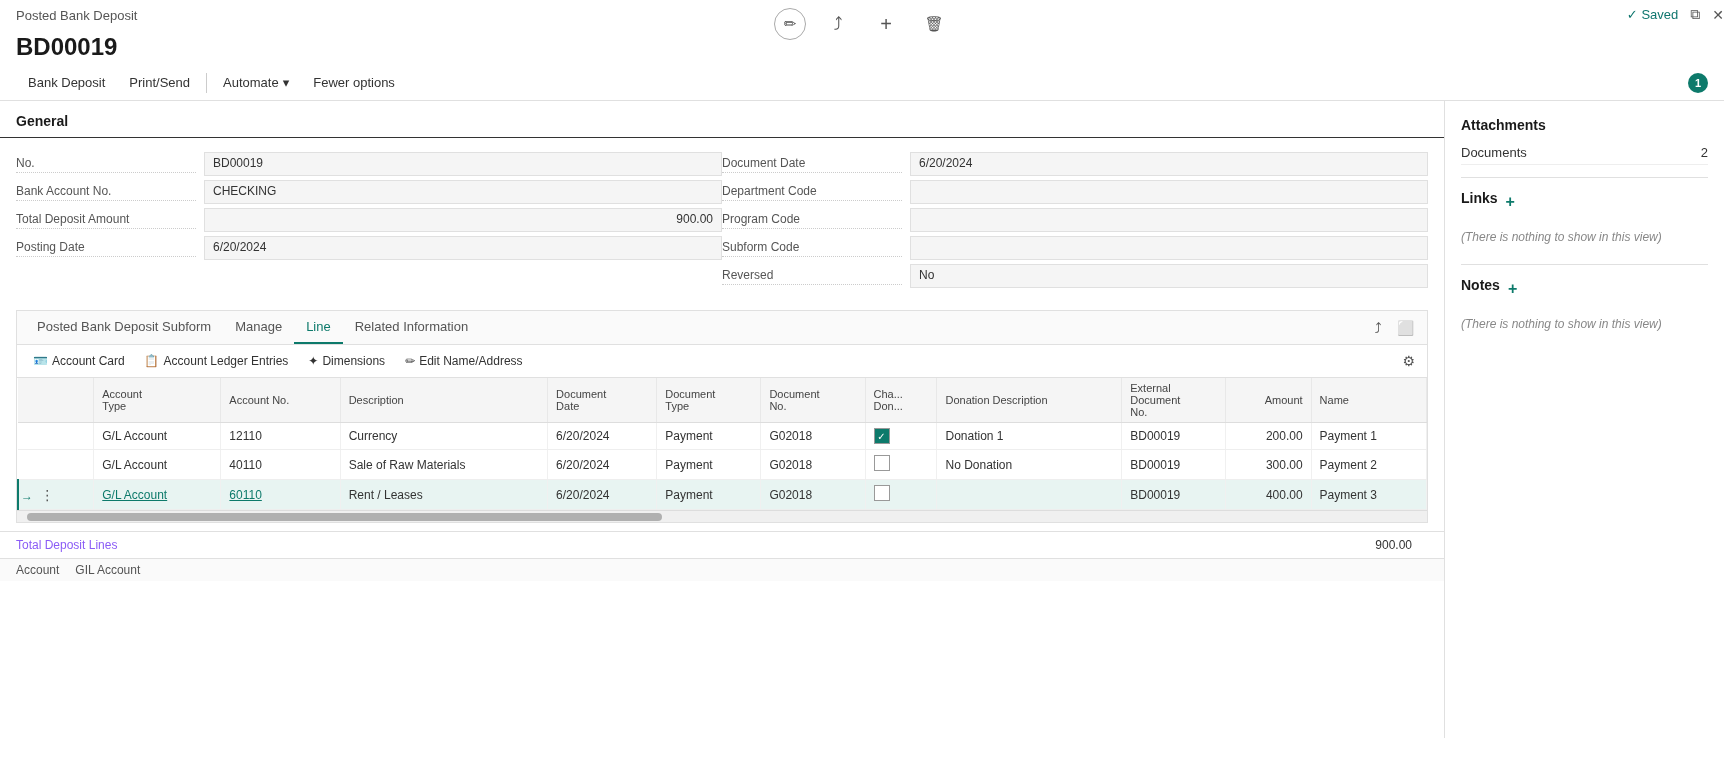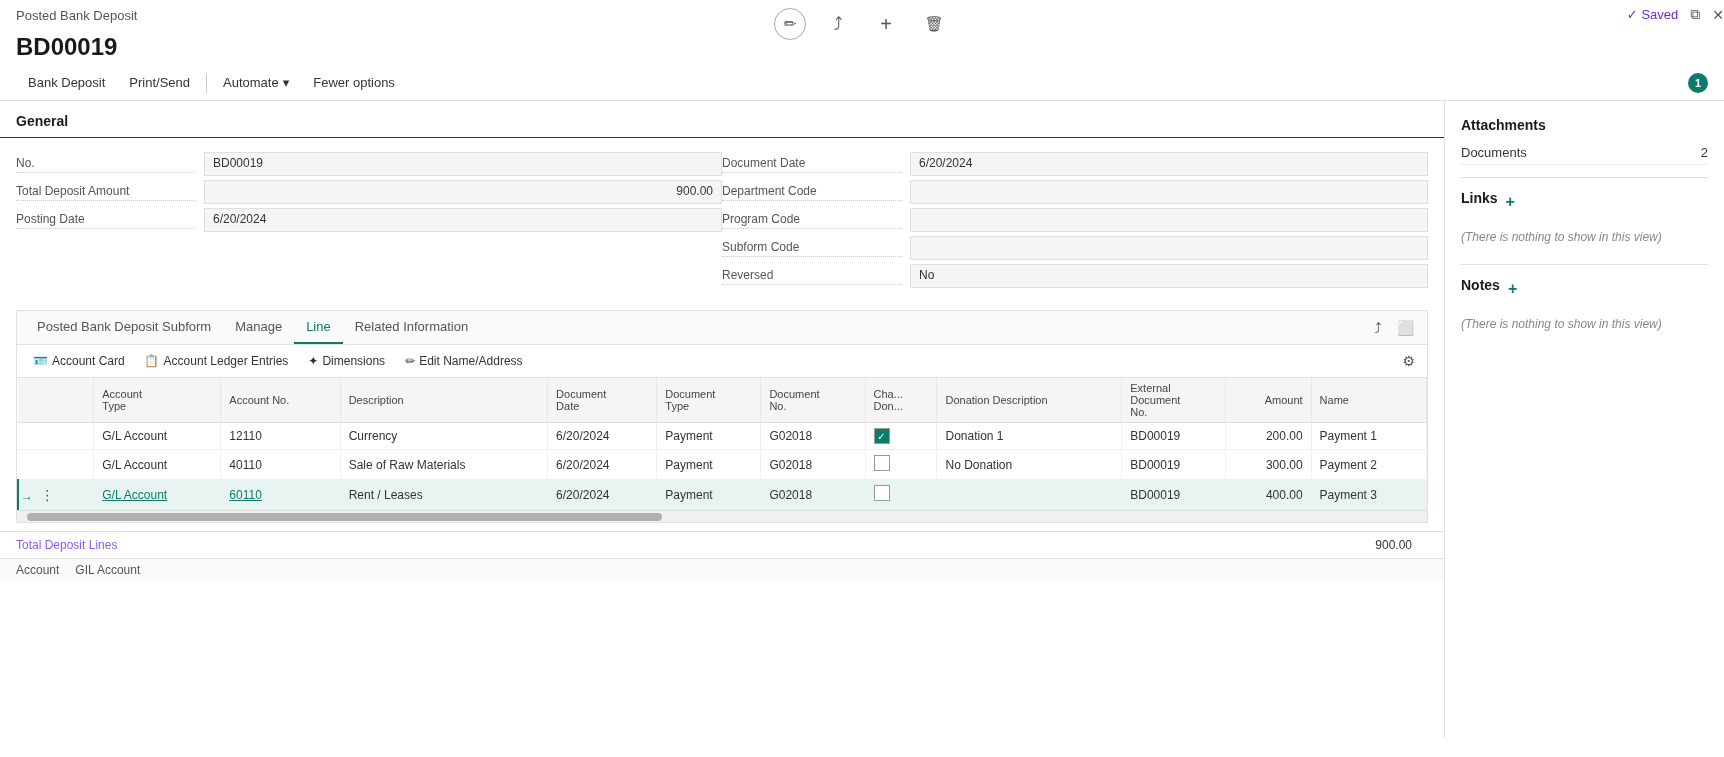--- a/index.html
+++ b/index.html
@@ -31,21 +31,21 @@
       font-size: 15px;
     }
     .header-right {
       margin-left: auto;
       display: flex;
       align-items: center;
       gap: 12px;
       color: #555;
       font-size: 13px;
     }
-    .saved-label { color: #6d28d9; }
+    .saved-label { color: #0f766e; }
 
     
     .doc-title {
       padding: 8px 16px 4px 16px;
       font-size: 24px;
       font-weight: 600;
       color: #1a1a1a;
     }
 
     
@@ -404,20 +404,24 @@
   <div class="main-content">
 
     <div class="section-header">General</div>
 
     <div class="fields-grid">
 
       <div class="field-group">
         <div class="field-row">
           <span class="field-label">No.</span>
           <div class="field-value">BD00019</div>
+        </div>
+        <div class="field-row">
+          <span class="field-label">Bank Account No.</span>
+          <div class="field-value">CHECKING</div>
         </div>
         <div class="field-row">
           <span class="field-label">Total Deposit Amount</span>
           <div class="field-value right-align">900.00</div>
         </div>
         <div class="field-row">
           <span class="field-label">Posting Date</span>
           <div class="field-value">6/20/2024</div>
         </div>
       </div>

